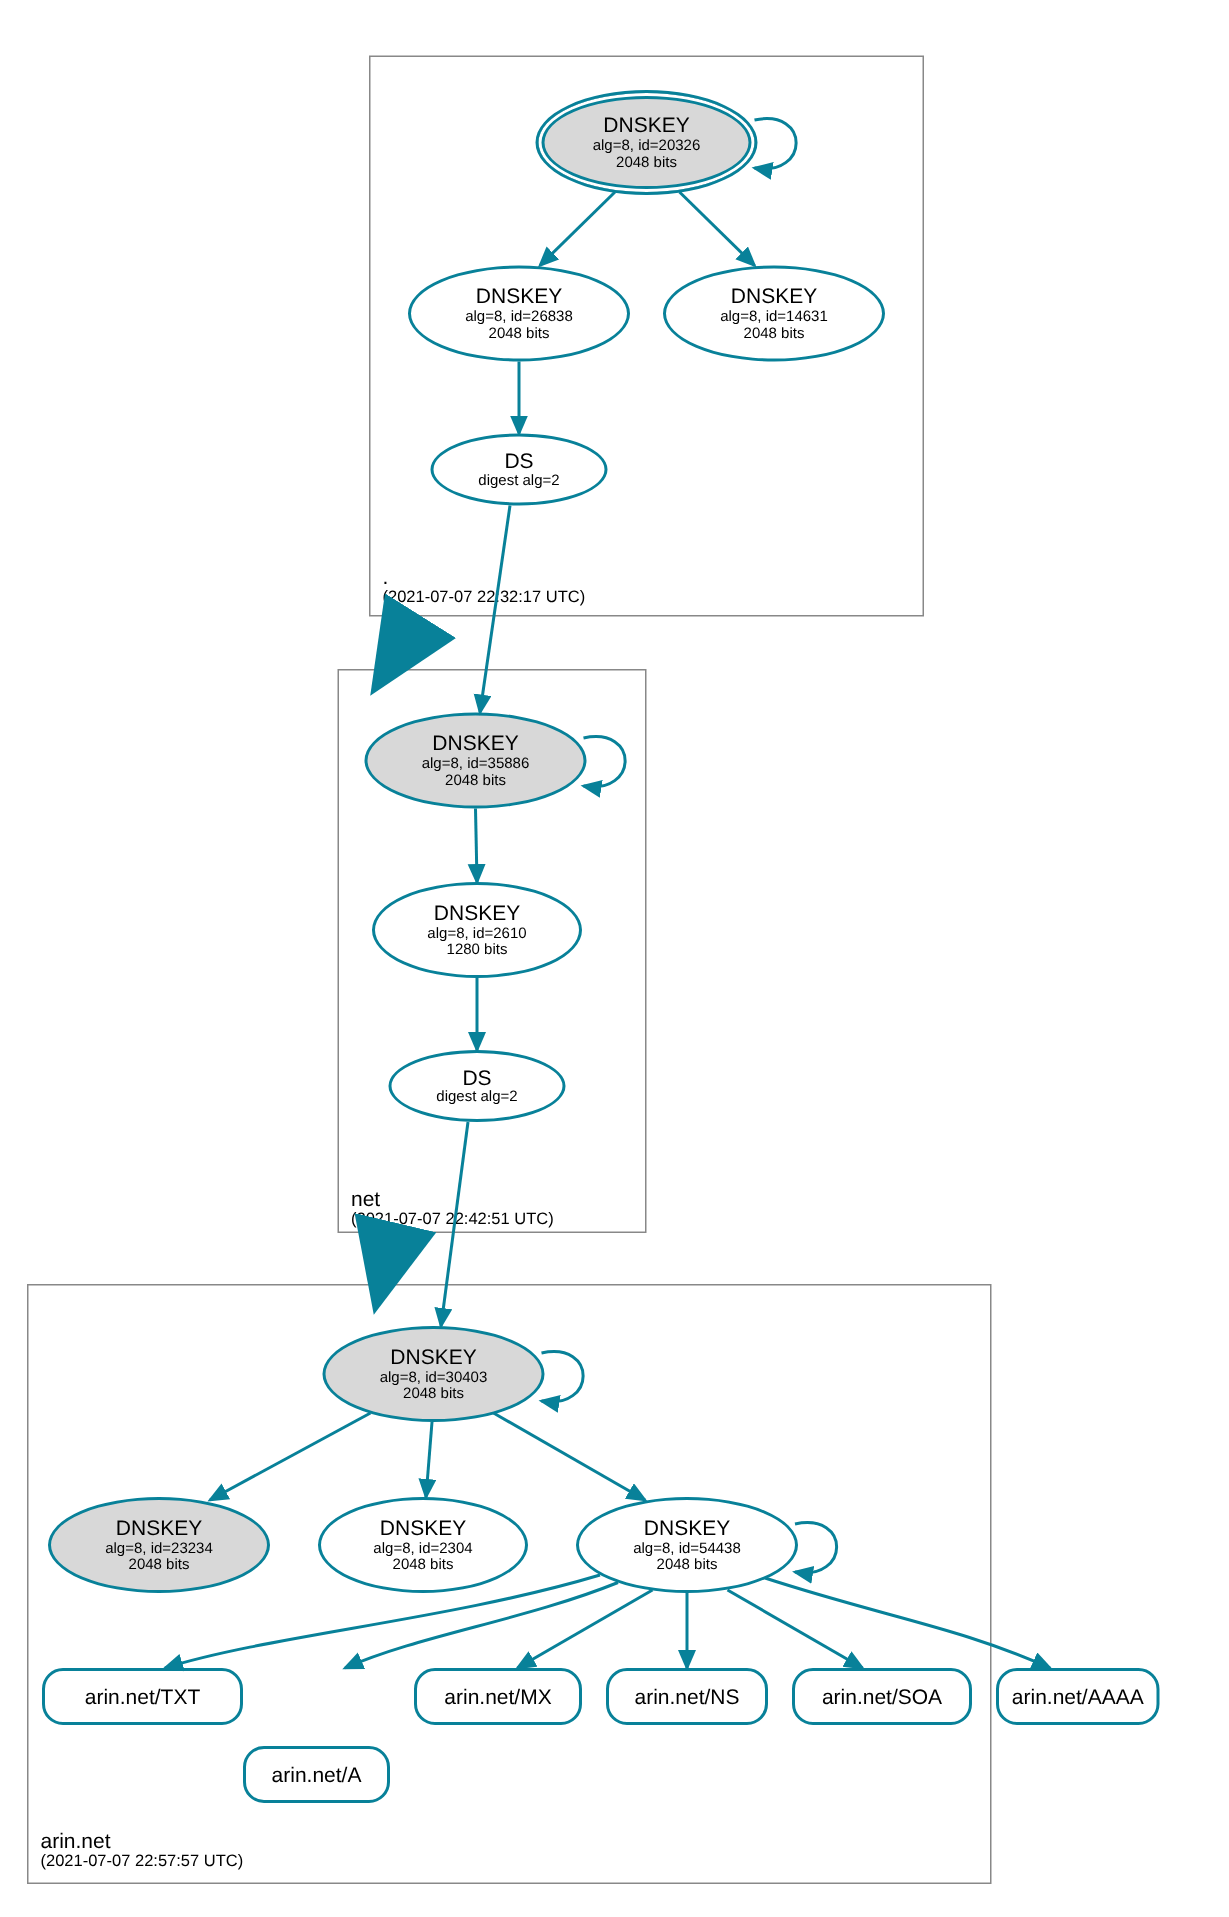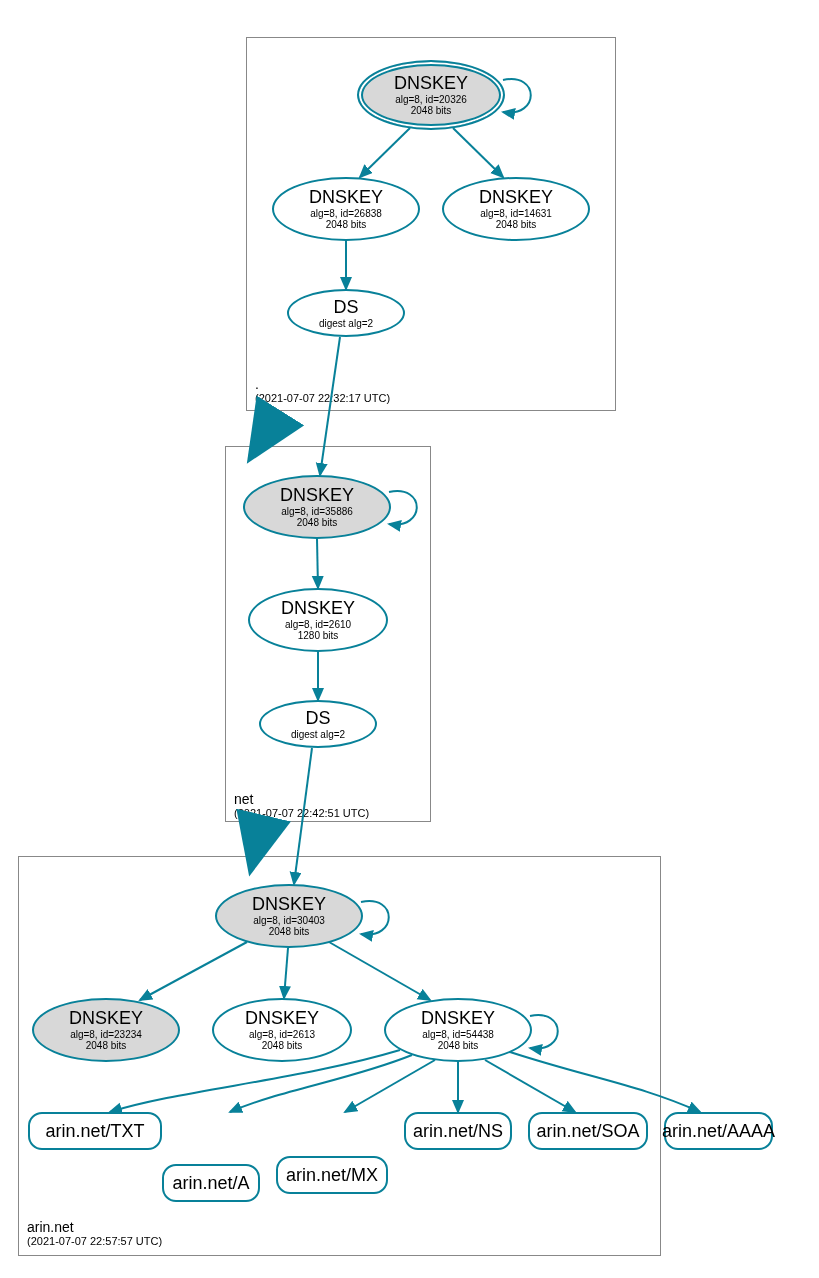--- a/index.html
+++ b/index.html
@@ -31,21 +31,21 @@
     border: 2px solid #088199;
     box-sizing: border-box;
     display: flex;
     flex-direction: column;
     align-items: center;
     justify-content: center;
     text-align: center;
     line-height: 1.15;
   }
   .node .title {
-    font-size: 18px;
+    font-size: 14px;
   }
   .node .sub {
     font-size: 10px;
   }
   .ellipse {
     border-radius: 50%;
   }
   .filled {
     background: #d8d8d8;
   }
@@ -135,37 +135,37 @@
 </div>
 
 <div class="node ellipse filled" style="left:32px; top:998px; width:148px; height:64px;">
   <div class="title">DNSKEY</div>
   <div class="sub">alg=8, id=23234</div>
   <div class="sub">2048 bits</div>
 </div>
 
 <div class="node ellipse" style="left:212px; top:998px; width:140px; height:64px;">
   <div class="title">DNSKEY</div>
-  <div class="sub">alg=8, id=2613</div>
+  <div class="sub">alg=8, id=2304</div>
   <div class="sub">2048 bits</div>
 </div>
 
 <div class="node ellipse" style="left:384px; top:998px; width:148px; height:64px;">
   <div class="title">DNSKEY</div>
   <div class="sub">alg=8, id=54438</div>
   <div class="sub">2048 bits</div>
 </div>
 
 <div class="node rrset" style="left:28px;  top:1112px; width:134px;">
     <span class="title">arin.net/TXT</span>
   </div>
 <div class="node rrset" style="left:162px; top:1164px; width:98px;">
     <span class="title">arin.net/A</span>
   </div>
-<div class="node rrset" style="left:276px; top:1112px; width:112px;margin-top:44px;">
+<div class="node rrset" style="left:276px; top:1112px; width:112px;">
     <span class="title">arin.net/MX</span>
   </div>
 <div class="node rrset" style="left:404px; top:1112px; width:108px;">
     <span class="title">arin.net/NS</span>
   </div>
 <div class="node rrset" style="left:528px; top:1112px; width:120px;">
     <span class="title">arin.net/SOA</span>
   </div>
 <div class="node rrset" style="left:664px; top:1112px; width:109px;">
     <span class="title">arin.net/AAAA</span>

